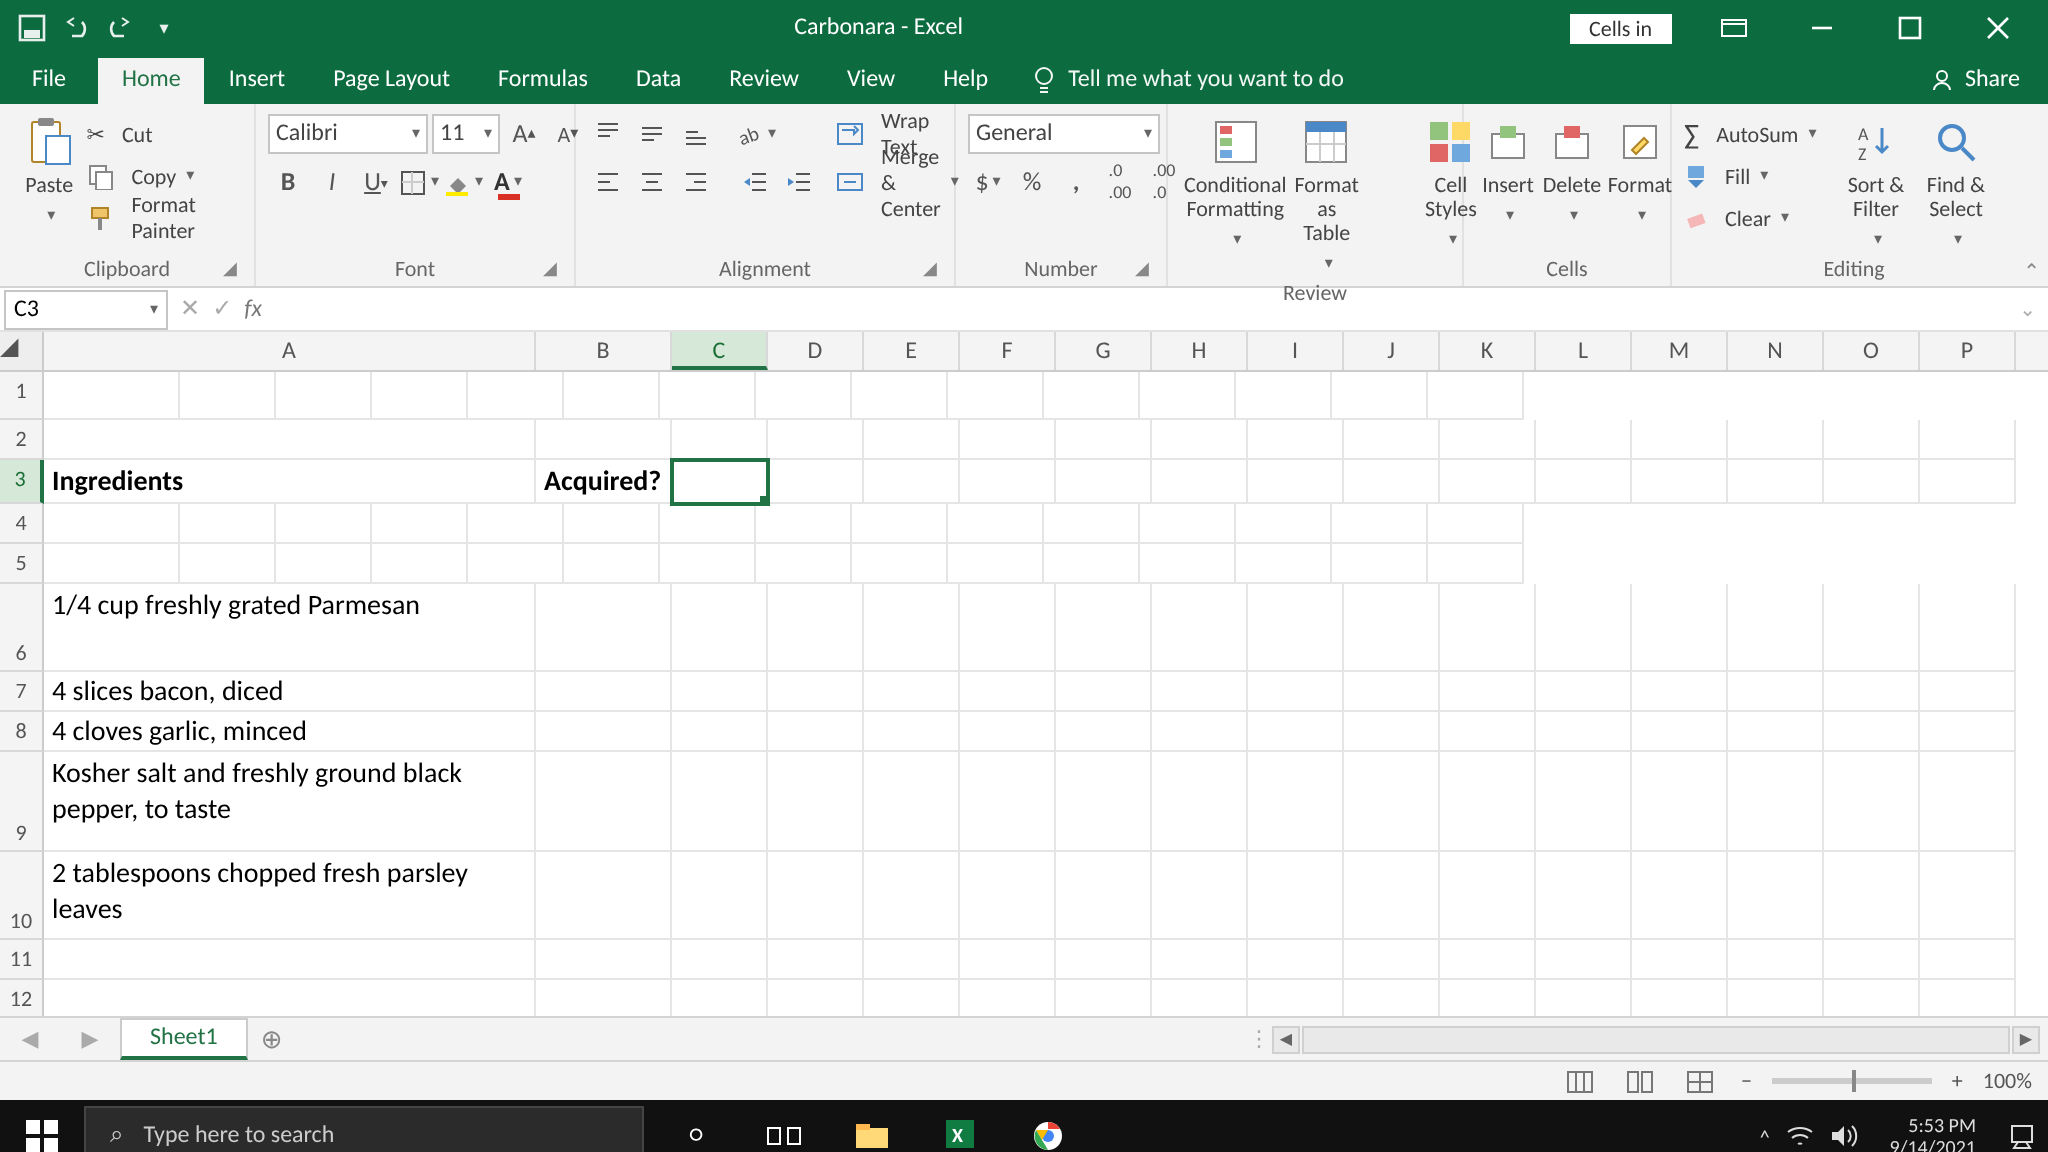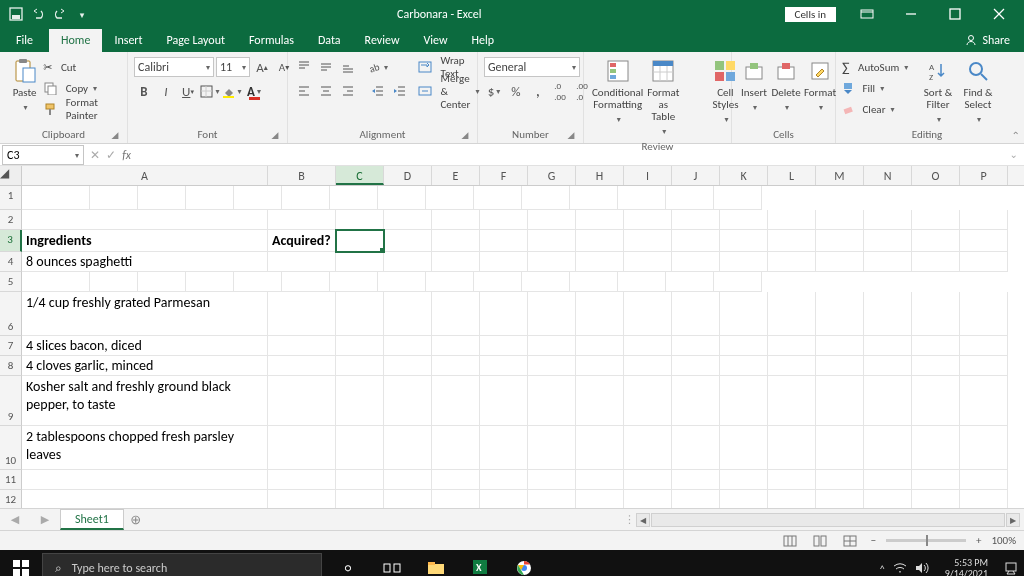--- a/index.html
+++ b/index.html
@@ -132,20 +132,30 @@
 <div class="menubar">
   <div class="tab file">File</div>
   <div class="tab active">Home</div>
   <div class="tab">Insert</div>
   <div class="tab">Page Layout</div>
   <div class="tab">Formulas</div>
   <div class="tab">Data</div>
   <div class="tab">Review</div>
   <div class="tab">View</div>
   <div class="tab">Help</div>
+  <div class="tell">
+    <span>
+        <svg width="12" height="14">
+          <circle cx="6" cy="5" r="4" fill="none" stroke="#fff"></circle>
+          <line x1="4" y1="11" x2="8" y2="11" stroke="#fff"></line>
+          <line x1="4" y1="13" x2="8" y2="13" stroke="#fff"></line>
+        </svg>
+      </span>
+    <span>Tell me what you want to do</span>
+  </div>
   <div class="share">
     <span>
         <svg width="12" height="12">
           <circle cx="6" cy="4" r="2.5" fill="none" stroke="#fff"></circle>
           <path d="M2 11c0-2 2-3.5 4-3.5s4 1.5 4 3.5" fill="none" stroke="#fff"></path>
         </svg>
       </span>
     <span>Share</span>
   </div>
 </div>
@@ -553,21 +563,20 @@
         <div class="cell" style="width: 48px;"></div>
         <div class="cell" style="width: 48px;"></div>
         <div class="cell" style="width: 48px;"></div>
         <div class="cell" style="width: 48px;"></div>
         <div class="cell" style="width: 48px;"></div>
         <div class="cell" style="width: 48px;"></div>
         <div class="cell" style="width: 48px;"></div>
       </div>
       <div class="row" style="min-height: 20px;">
         <div class="rh">4</div>
-        <div class="cell" style="width: 246px;">8 ounces spaghetti</div>
         <div class="cell" style="width: 68px;"></div>
         <div class="cell" style="width: 48px;"></div>
         <div class="cell" style="width: 48px;"></div>
         <div class="cell" style="width: 48px;"></div>
         <div class="cell" style="width: 48px;"></div>
         <div class="cell" style="width: 48px;"></div>
         <div class="cell" style="width: 48px;"></div>
         <div class="cell" style="width: 48px;"></div>
         <div class="cell" style="width: 48px;"></div>
         <div class="cell" style="width: 48px;"></div>

